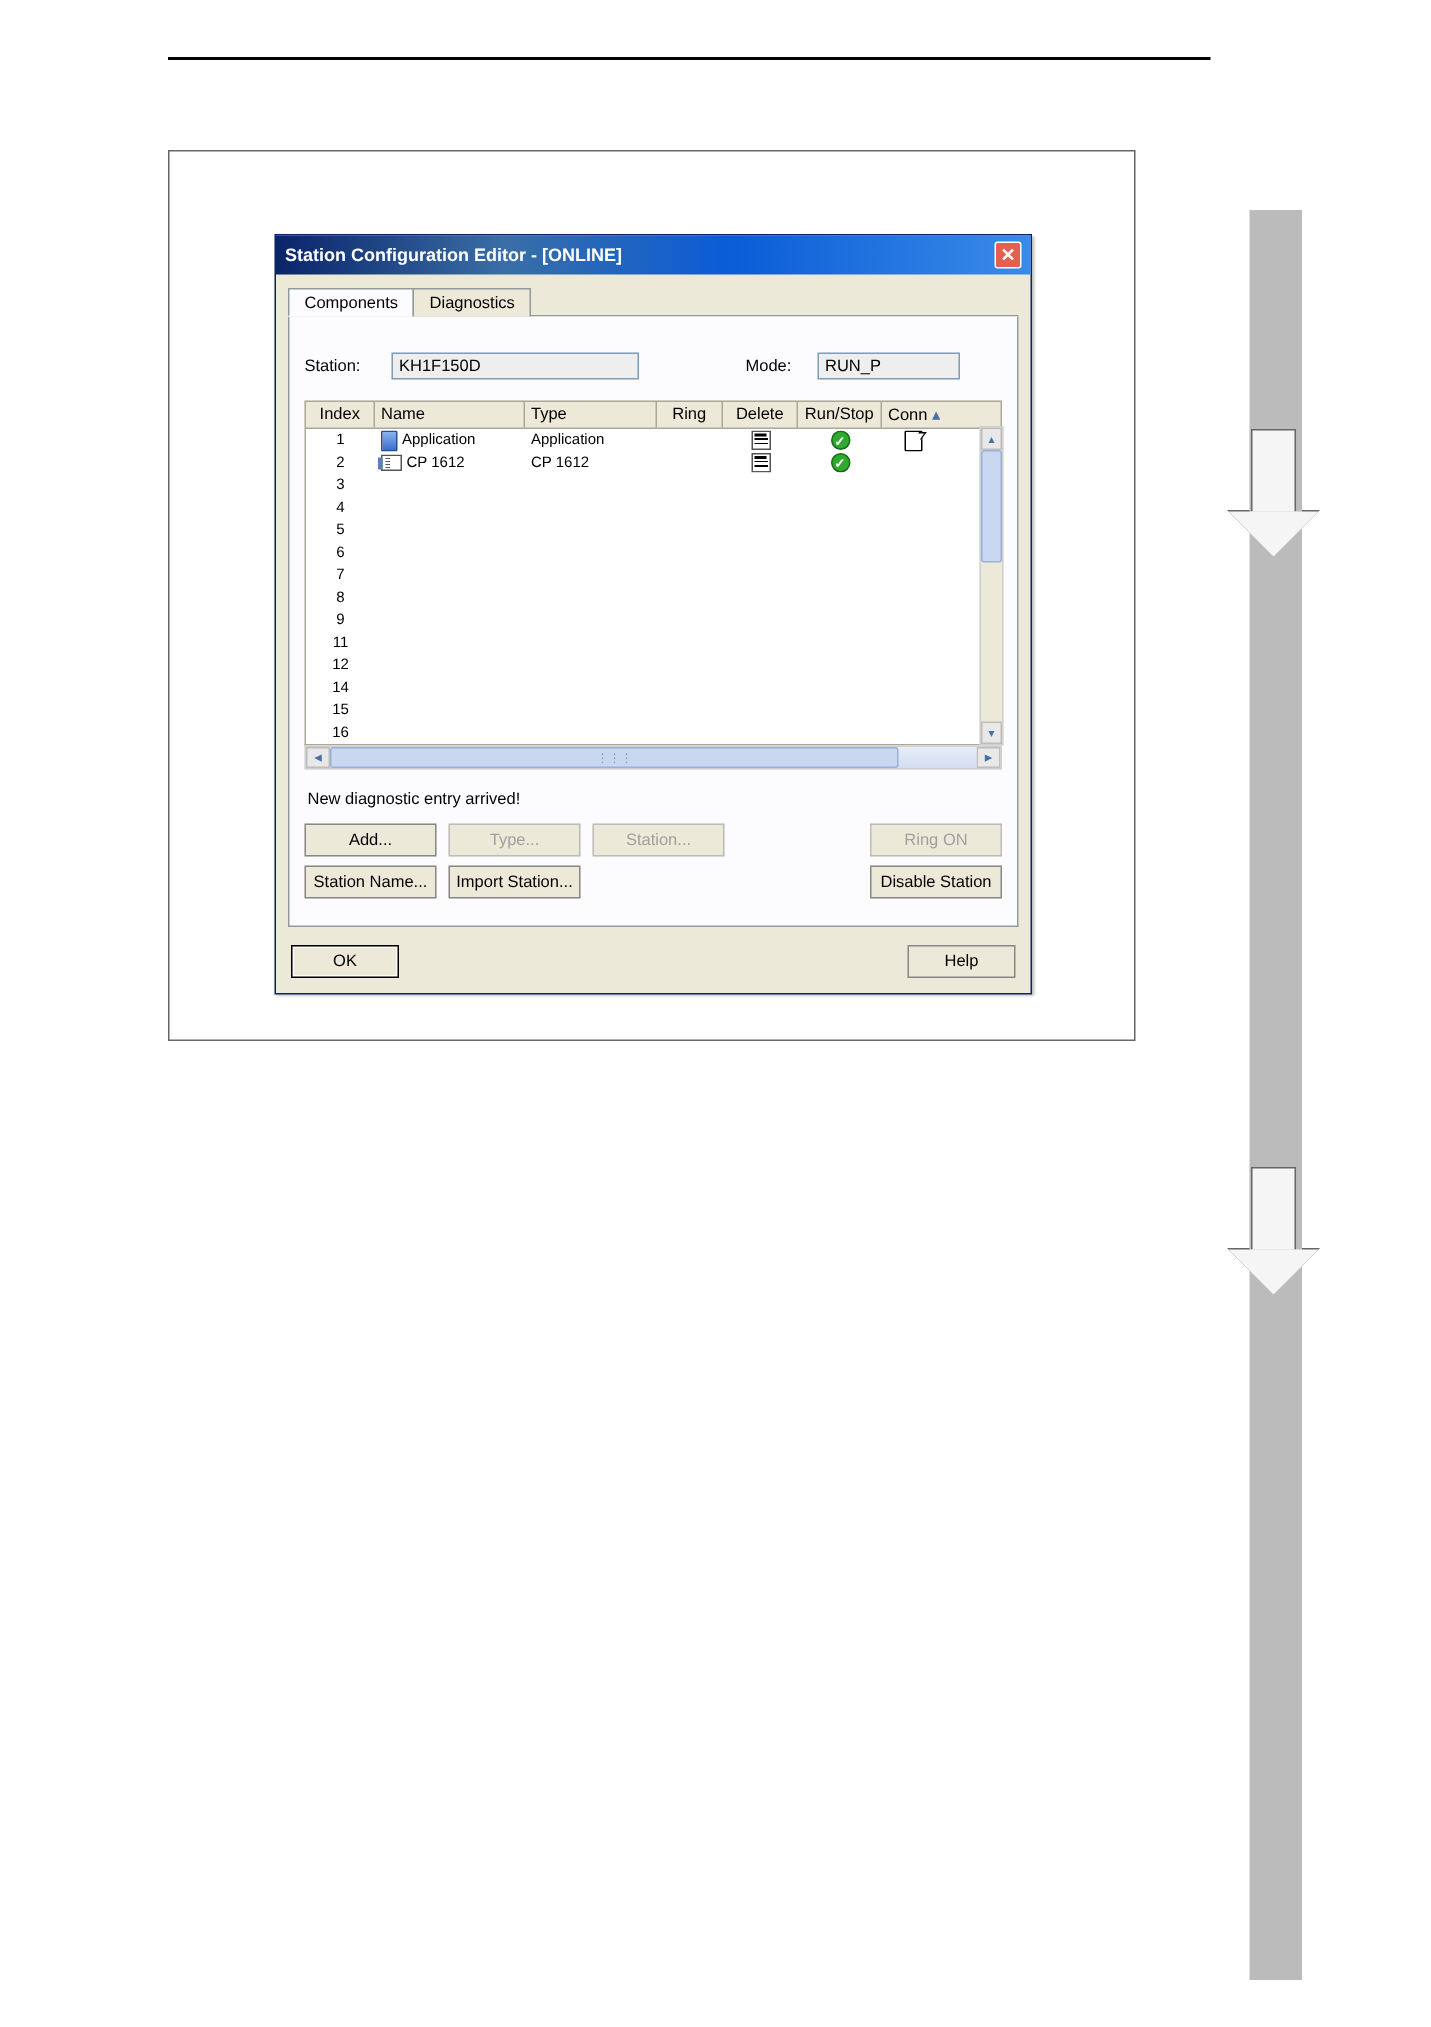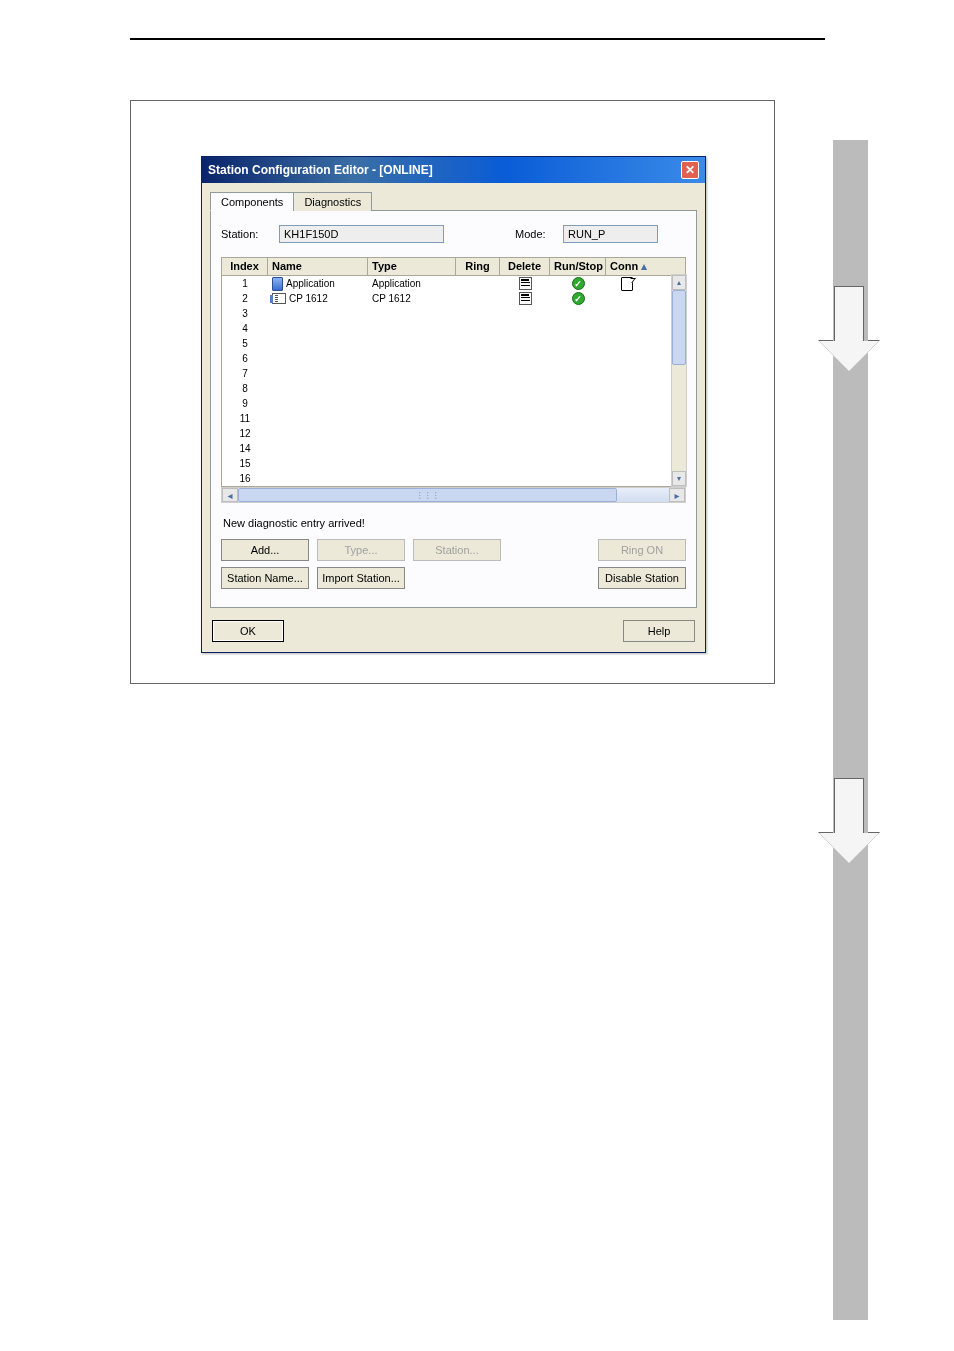--- a/index.html
+++ b/index.html
@@ -1,40 +1,40 @@
 <!DOCTYPE html>
 <html><head>
   <meta charset="utf-8">
   <style>
     * { margin: 0; padding: 0; box-sizing: border-box; font-family: Tahoma, sans-serif; }
     body { background: #fff; width: 954px; height: 1351px; position: relative; }
-    .page-wrap { position: absolute; left: 130px; top: 38px; width: 695px; }
+    .page-wrap { position: absolute; left: 112px; top: 38px; width: 695px; }
     .top-hr { border: none; border-top: 2px solid #000; margin-bottom: 60px; }
     .right-bar { position: absolute; left: 833px; top: 140px; width: 35px; height: 1180px; background: #bbb; }
     .arrow-note { position: absolute; width: 60px; height: 90px; }
     .arrow-note .shaft { position: absolute; left: 15px; top: 0; width: 30px; height: 55px; background: #f5f5f5; border: 1px solid #666; border-bottom: none; }
     .arrow-note .head { position: absolute; left: 0; top: 55px; width: 0; height: 0; border-left: 30px solid transparent; border-right: 30px solid transparent; border-top: 30px solid #f5f5f5; }
     .arrow-note .head-border { position: absolute; left: -1px; top: 54px; width: 0; height: 0; border-left: 31px solid transparent; border-right: 31px solid transparent; border-top: 31px solid #666; z-index: -1; }
     .figure-box { border: 1px solid #666; width: 645px; margin-left: 0; padding: 55px 0 30px 70px; background: #fff; }
     .dialog { width: 505px; border: 1px solid #0a246a; font-size: 11px; color: #000; background: #ece9d8; box-shadow: 1px 1px 2px rgba(0,0,0,0.3); }
     .titlebar { background: linear-gradient(to right, #0a246a, #3a6ea5, #0a5cd7 60%, #3a8be8); color: #fff; font-weight: bold; padding: 4px 6px; display: flex; align-items: center; justify-content: space-between; font-size: 12px; }
     .close-x { width: 18px; height: 18px; background: #e35f4f; border: 1px solid #fff; color: #fff; display: flex; align-items: center; justify-content: center; font-size: 12px; font-weight: bold; border-radius: 2px; cursor: pointer; }
     .tabs-wrap { padding: 8px 8px 4px 8px; }
     .tabs { display: flex; border-bottom: 1px solid #919b9c; }
     .tab { padding: 3px 10px 2px 10px; border: 1px solid #919b9c; border-bottom: none; margin-right: -1px; background: #ece9d8; position: relative; top: 1px; font-size: 11px; cursor: pointer; }
     .tab.active { background: #fcfcfe; border-bottom: 1px solid #fcfcfe; }
-    .tab-panel { background: #fcfcfe; border: 1px solid #919b9c; border-top: none; padding: 14px 10px 12px 10px; }
+    .tab-panel { background: #fcfcfe; border: 1px solid #919b9c; border-top: none; padding: 24px 10px 12px 10px; }
     .row-fields { display: flex; align-items: center; gap: 10px; margin-bottom: 14px; }
     .lbl { font-size: 11px; }
     .txt { border: 1px solid #7f9db9; background: #eee; padding: 2px 4px; font-size: 11px; height: 18px; }
     .txt.station { width: 165px; }
     .txt.mode { width: 95px; }
     .table-wrap { position: relative; }
     .table-head { display: flex; background: #ece9d8; border: 1px solid #aca899; font-size: 11px; }
-    .th { border-right: 1px solid #aca899; padding: 2px 4px; text-align: left; overflow: hidden; white-space: nowrap; font-weight: bold; }
+    .th { border-right: 1px solid #aca899; padding: 2px 4px; text-align: left; overflow: hidden; white-space: nowrap; }
     .col-index { width: 46px; text-align: center; }
     .col-name { width: 100px; }
     .col-type { width: 88px; }
     .col-ring { width: 44px; text-align: center; }
     .col-status { width: 50px; text-align: center; }
     .col-runstop { width: 56px; text-align: center; }
     .col-conn { width: 42px; text-align: center; }
     .table-body { border: 1px solid #aca899; border-top: none; background: #fff; }
     .tr { display: flex; height: 15px; font-size: 10px; align-items: center; }
     .td { padding: 0 4px; display: flex; align-items: center; gap: 3px; overflow: hidden; }

